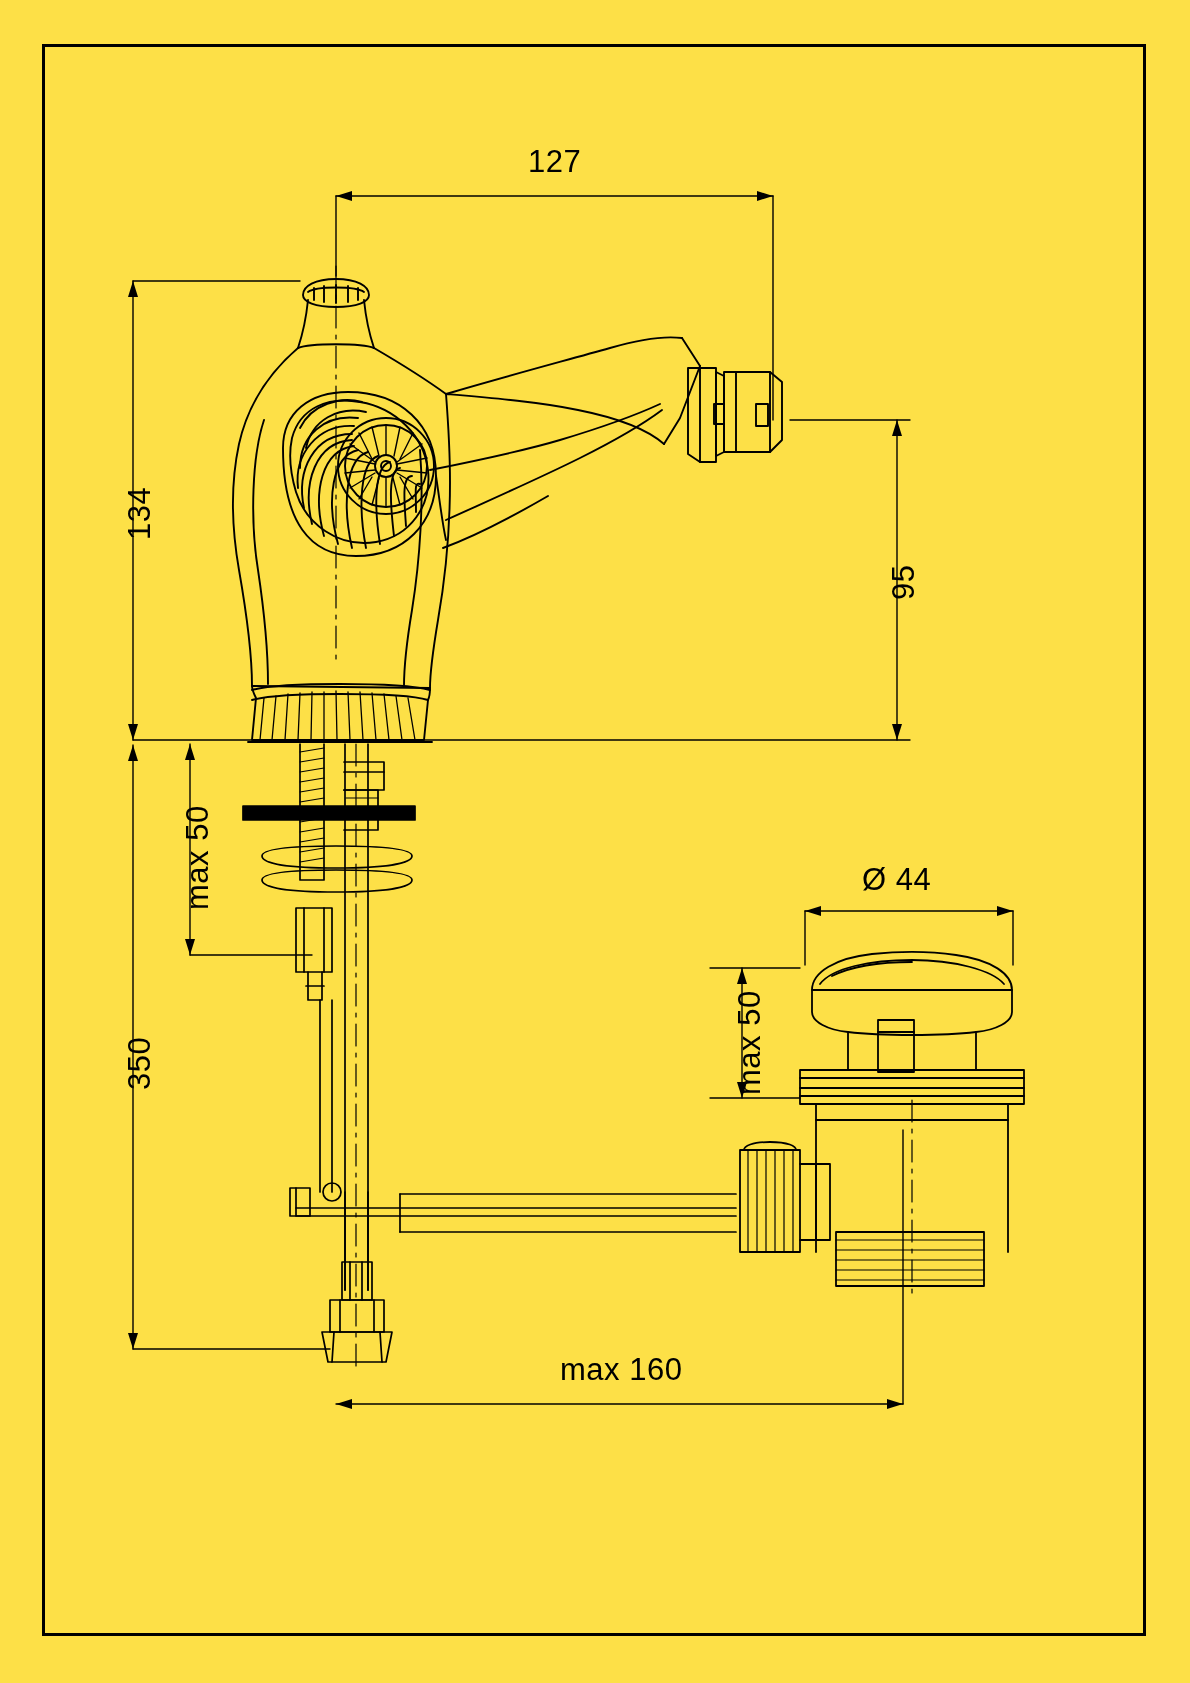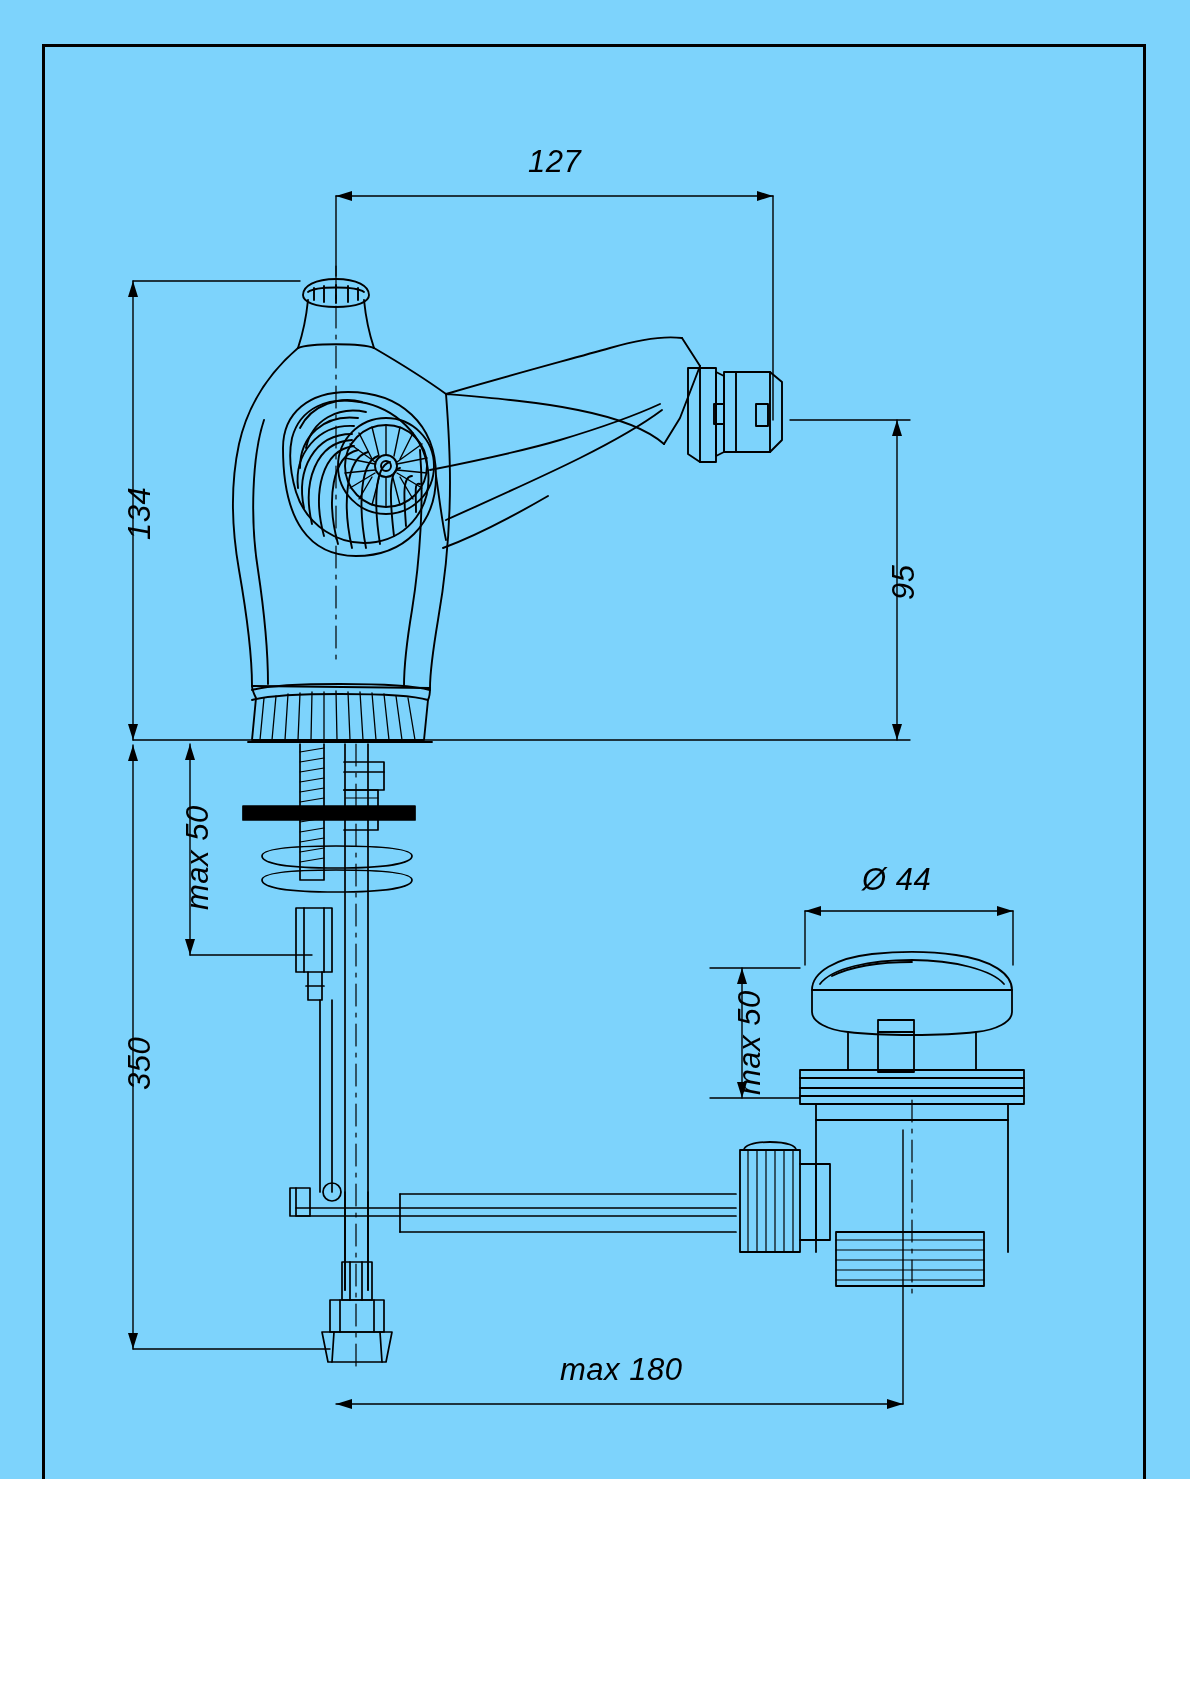--- a/index.html
+++ b/index.html
@@ -6,24 +6,23 @@
     margin: 0;
     padding: 0;
     background: #ffffff;
   }
   body {
     font-family: "Liberation Sans", sans-serif;
   }
   #sheet {
     position: relative;
     width: 1190px;
-    height: 1479px;
-    background: #7dd3fc;
+    height: 1683px;
+    background: #fde047;
     overflow: hidden;
-    font-style: italic;
   }
   #frame {
     position: absolute;
     left: 42px;
     top: 44px;
     width: 1104px;
     height: 1592px;
     border: 3px solid #000000;
     box-sizing: border-box;
   }
@@ -368,14 +367,14 @@
   <div class="dimtext vert" style="left:886px; top:600px;">95</div>
 
   <div class="dimtext vert" style="left:180px; top:910px;">max 50</div>
 
   <div class="dimtext vert" style="left:122px; top:1090px;">350</div>
 
   <div class="dimtext" style="left:862px; top:862px;">Ø 44</div>
 
   <div class="dimtext vert" style="left:732px; top:1095px;">max 50</div>
 
-  <div class="dimtext" style="left:560px; top:1352px;">max 180</div>
+  <div class="dimtext" style="left:560px; top:1352px;">max 160</div>
 </div>
 
 </body></html>

